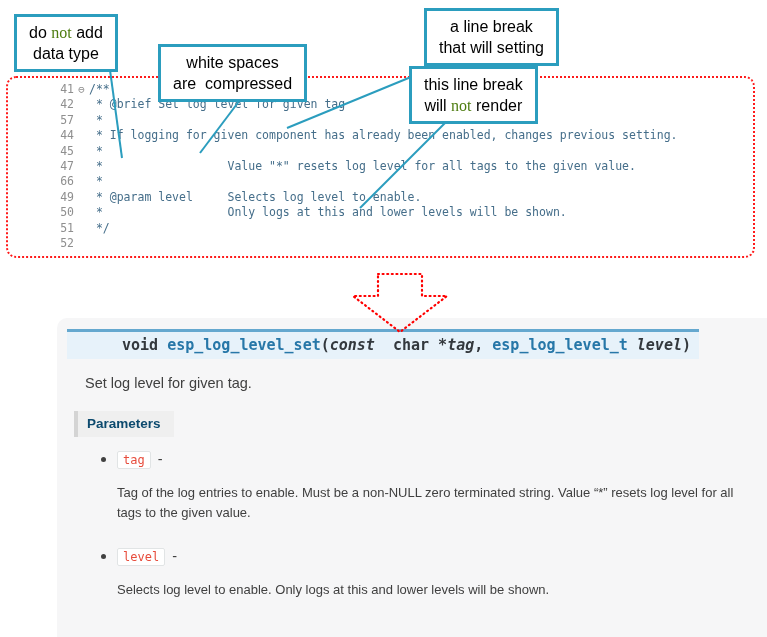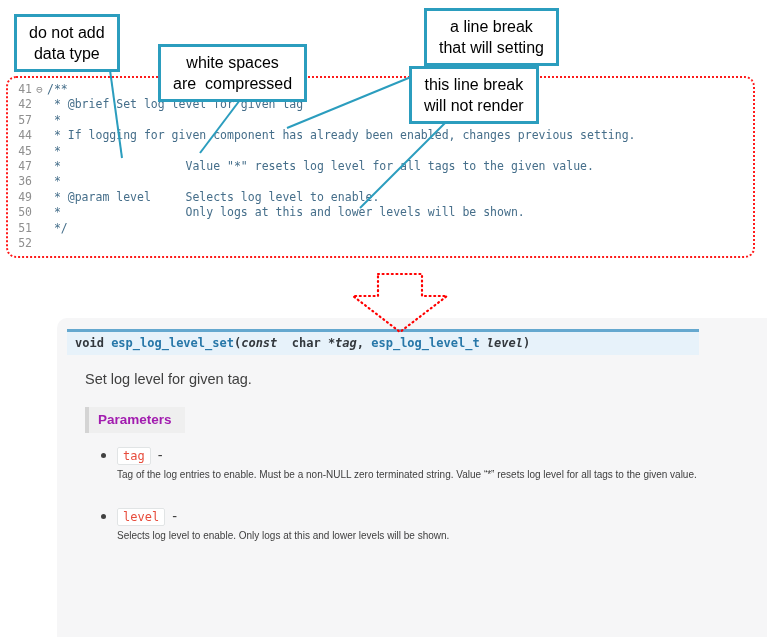--- a/index.html
+++ b/index.html
@@ -3,57 +3,57 @@
 <meta charset="utf-8">
 <style>
   html,body{margin:0;padding:0;background:#fff;}
   .stage{position:relative;width:767px;height:637px;background:#fff;
          font-family:"Liberation Sans",sans-serif;overflow:hidden;}
 
   
   .callout{position:absolute;z-index:6;background:#fff;border:3px solid #2b9dbe;
            padding:5px 12px;text-align:center;font-size:16px;line-height:21px;color:#000;}
   .callout>div{white-space:pre;}
-  .red{color:#000000;}
+  .red{color:#4d7c0f;font-family:Liberation Serif, serif;}
 
   
   .code-panel{position:absolute;left:6px;top:76px;width:749px;box-sizing:border-box;
               border:2px dotted #ff1a1a;border-radius:10px;background:#fff;
               padding:4px 4px 5px;z-index:1;}
   #code-lines{font-family:"DejaVu Sans Mono",monospace;font-size:11.5px;line-height:15.4px;}
   .code-line{display:flex;}
-  .ln{flex:none;width:20px;text-align:right;color:#8f8f8f;}
+  .ln{flex:none;width:20px;text-align:right;color:#8f8f8f;margin-left:42px;}
   .fold{flex:none;width:15px;text-align:center;color:#8f8f8f;font-size:11px;}
   .code{white-space:pre;}
   .comment{color:#456e8a;}
   .kw{color:#7f0055;font-weight:bold;}
   .pl,.fn{color:#151515;font-weight:bold;}
 
   
   .doc-panel{position:absolute;left:57px;top:318px;right:0;bottom:0;background:#f6f6f7;
              border-radius:10px 0 0 0;padding:11px 0 0 10px;color:#404040;z-index:1;}
   .signature{width:632px;box-sizing:border-box;background:#e7f2fa;border-top:3px solid #65a8cf;
-             padding:4px 8px 5px;font-family:"DejaVu Sans Mono",monospace;font-size:12px;
-             font-weight:bold;color:#33383d;white-space:pre;}
+             padding:4px 8px 5px;font-family:"DejaVu Sans Mono",monospace;font-size:15px;
+             font-weight:bold;color:#33383d;white-space:pre;text-align:right;}
   .sig-name,.sig-type{color:#2777a8;}
   .sig-kwi,.sig-parami{font-style:italic;}
   .doc-p{margin:0 0 0 18px;font-size:14.5px;max-width:650px;}
   .p1{margin-top:16px;}
   .p2{margin-top:19px;}
-  .params-label{display:inline-block;margin:20px 0 0 18px;background:#efefef;
+  .params-label{display:inline-block;margin:20px 0 0 7px;background:#efefef;
                 border-left:4px solid #d4d4d4;padding:5px 13px 6px 9px;
-                font-size:13.5px;font-weight:bold;color:#a21caf;}
+                font-size:13.5px;font-weight:bold;color:#0c4a6e;}
   #param-list{margin:10px 0 0 18px;padding:0 0 0 32px;list-style:disc;}
   #param-list li{margin-top:13px;color:#404040;}
   #param-list li + li{margin-top:24px;}
   .param-head{font-size:14.5px;}
   .chip{font-family:"DejaVu Sans Mono",monospace;font-size:12px;color:#e74c3c;background:#fff;
         border:1px solid #e1e4e5;padding:1px 5px;border-radius:2px;}
   .sep{margin-left:7px;}
-  .param-desc{margin-top:4px;font-size:10px;line-height:1.55;max-width:618px;}
+  .param-desc{margin-top:16px;font-size:13px;line-height:1.55;max-width:618px;}
 
   
   .overlay{position:absolute;left:0;top:0;z-index:4;pointer-events:none;}
   .leader{stroke:#2b9dbe;stroke-width:2;}
   .red-arrow{fill:none;stroke:#ff0000;stroke-width:2.2;stroke-dasharray:1 3.6;
              stroke-linecap:round;stroke-linejoin:round;}
 </style>
 </head>
 <body>
 
@@ -105,21 +105,21 @@
           <span class="ln">45</span>
           <span class="fold"></span>
           <span class="code"><span class="comment"> *</span></span>
         </div>
         <div class="code-line">
           <span class="ln">47</span>
           <span class="fold"></span>
           <span class="code"><span class="comment"> *                  Value "*" resets log level for all tags to the given value.</span></span>
         </div>
         <div class="code-line">
-          <span class="ln">36</span>
+          <span class="ln">66</span>
           <span class="fold"></span>
           <span class="code"><span class="comment"> *</span></span>
         </div>
         <div class="code-line">
           <span class="ln">49</span>
           <span class="fold"></span>
           <span class="code"><span class="comment"> * @param level     Selects log level to enable.</span></span>
         </div>
         <div class="code-line">
           <span class="ln">50</span>

